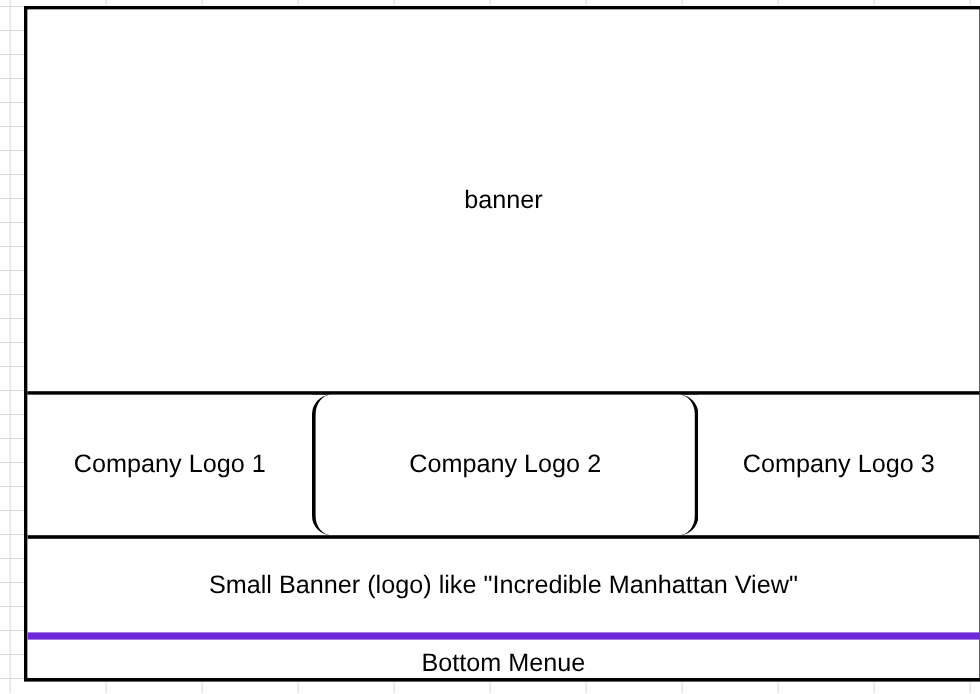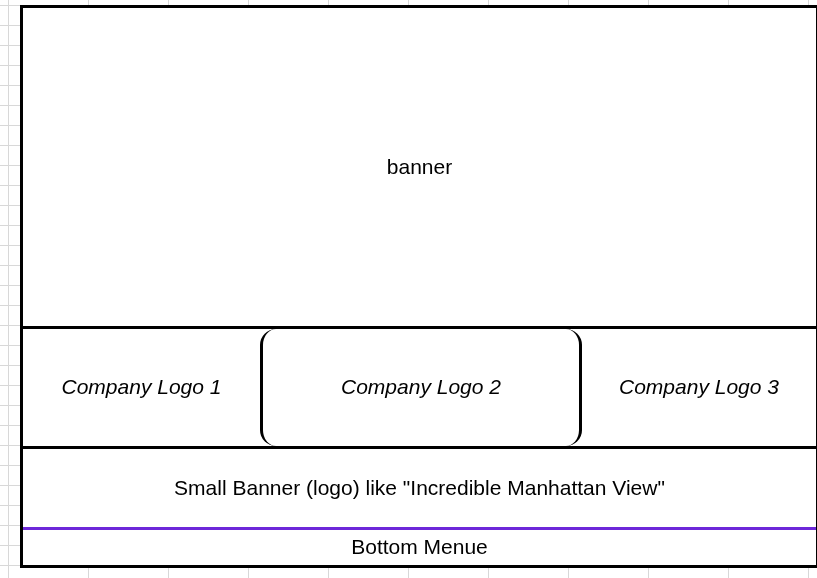--- a/index.html
+++ b/index.html
@@ -38,37 +38,37 @@
     align-items: center;
     justify-content: center;
     text-align: center;
     background: #ffffff;
   }
   .banner-box { height: 318px; }
   .logo-row {
     display: flex;
     height: 120px;
     border-top: 3px solid #000000;
-    font-style: italic;
   }
   .logo-cell-1 { width: 237px; }
   .logo-cell-2 {
     flex: 1;
     border-left: 3px solid #000000;
     border-right: 3px solid #000000;
     border-radius: 16px;
   }
   .logo-cell-3 { width: 234px; justify-content: center; }
   .small-banner-box {
     height: 81px;
     border-top: 3px solid #000000;
   }
   .bottom-menu-box {
     flex: 1;
-    border-top: 3px solid #6d28d9;
+    border-top: 6px solid #6d28d9;
+    align-items: flex-end;
   }
 </style>
 </head>
 <body>
 
 <div class="grid-bg"></div>
 
 <div class="wireframe">
 
   <section class="cell banner-box">

